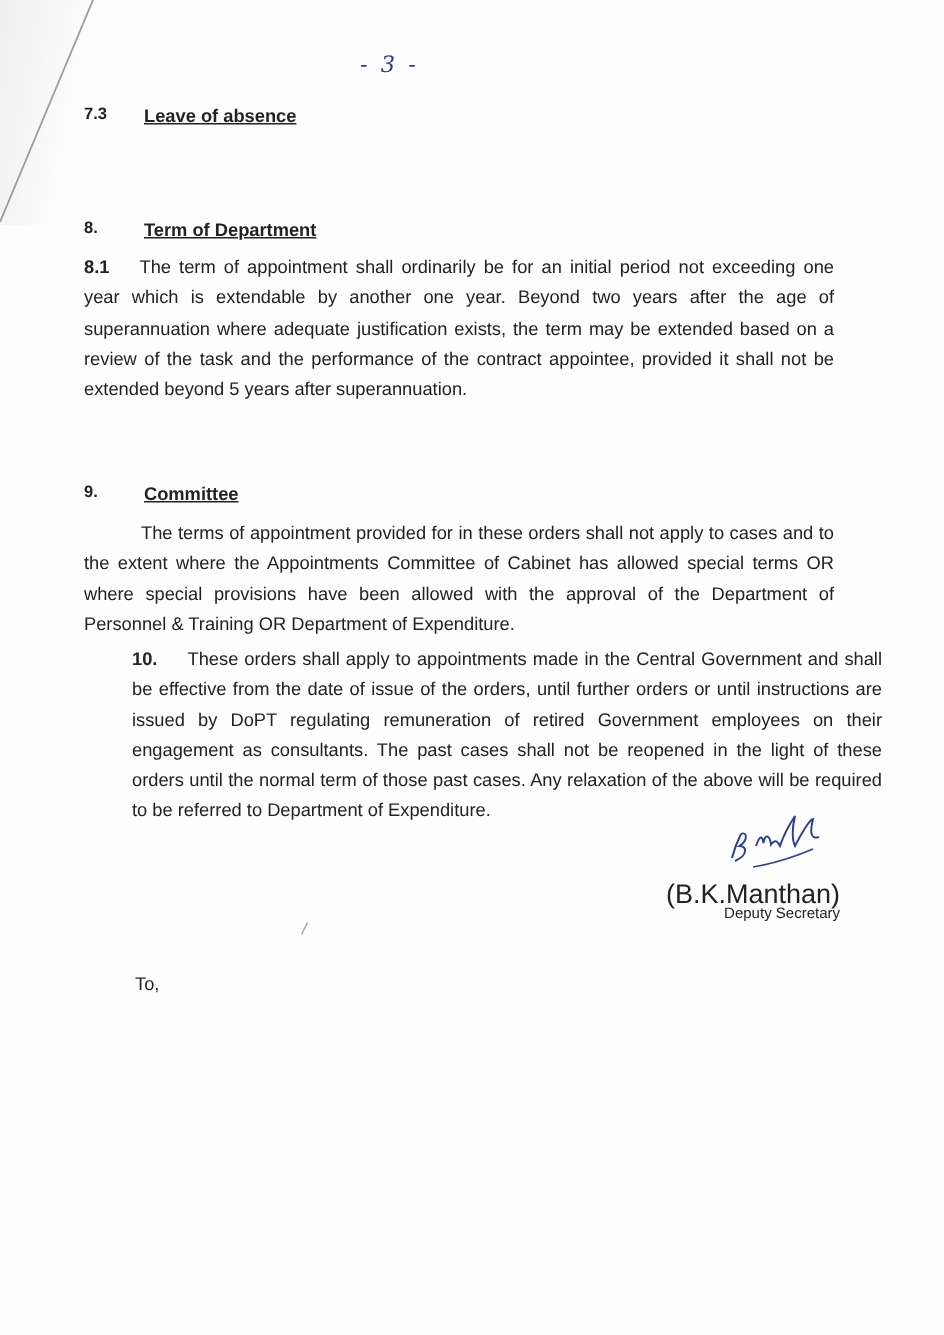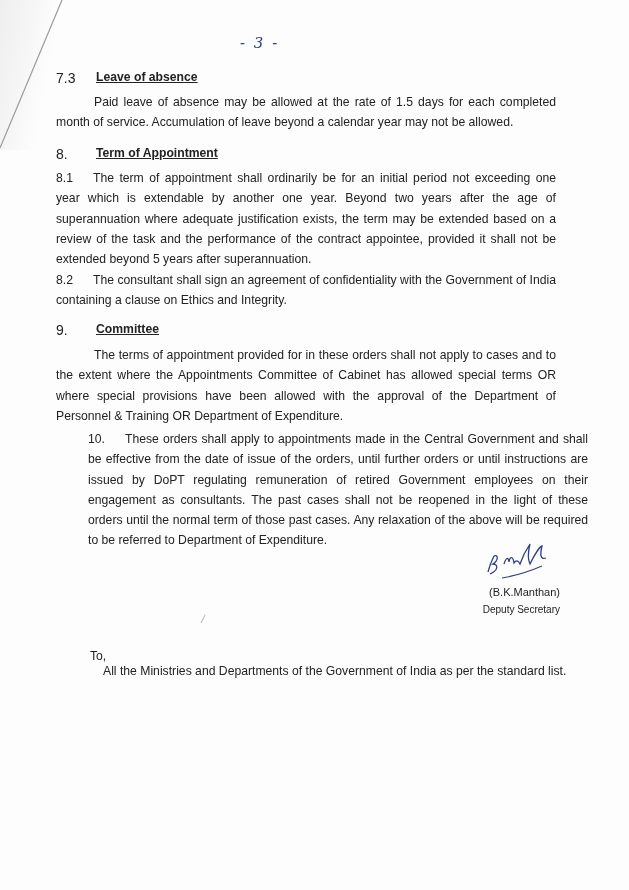--- a/index.html
+++ b/index.html
@@ -39,59 +39,61 @@
       left: 240px;
       top: 34px;
       font-family: "DejaVu Serif", serif;
       font-style: italic;
       font-size: 15px;
       color: #2f3f8a;
       letter-spacing: 2px;
     }
     .heading-num {
       position: absolute;
-      font-size: 14px;
+      font-size: 11px;
+      font-weight: bold;
     }
     .heading-title {
       position: absolute;
       font-size: 12.2px;
       font-weight: bold;
       text-decoration: underline;
     }
     .para {
       position: absolute;
       left: 56px;
       width: 500px;
       font-size: 12.2px;
       line-height: 20.3px;
       text-align: justify;
     }
     .para .num {
       display: inline-block;
       width: 37px;
+      font-weight: bold;
     }
     .indent {
       display: inline-block;
       width: 38px;
     }
     .bold {
       font-weight: normal;
     }
     .signature {
       position: absolute;
       left: 484px;
       top: 542px;
       width: 70px;
       height: 50px;
     }
     .sig-name {
       position: absolute;
       right: 69px;
       top: 586px;
-      font-size: 11px;
+      font-size: 18px;
       text-align: right;
     }
     .sig-title {
       position: absolute;
       right: 69px;
       top: 604px;
       font-size: 10px;
       text-align: right;
     }
     .to-label {
@@ -121,34 +123,28 @@
 
   <div class="fold-shadow"></div>
   <svg class="fold-line" viewBox="0 0 629 150">
     <line x1="62" y1="0" x2="0" y2="148" stroke="#9a9a9a" stroke-width="1.2"></line>
   </svg>
 
   <div class="page-number">- 3 -</div>
 
   <div class="heading-num" style="left:56px; top:70px;">7.3</div>
   <div class="heading-title" style="left:96px; top:70px;">Leave of absence</div>
-  <div class="para" style="top:92px;">
-    <span class="indent"></span><span>Paid leave of absence may be allowed at the rate of 1.5 days for each completed month of service. Accumulation of leave beyond a calendar year may not be allowed.</span>
-  </div>
 
   <div class="heading-num" style="left:56px; top:146px;">8.</div>
-  <div class="heading-title" style="left:96px; top:146px;">Term of Appointment</div>
+  <div class="heading-title" style="left:96px; top:146px;">Term of Department</div>
 
   <div class="para" style="top:168px;">
     <span class="num">8.1</span><span>The term of appointment shall ordinarily be for an initial period not exceeding one year which is extendable by another one year. Beyond two years after the age of superannuation where adequate justification exists, the term may be extended based on a review of the task and the performance of the contract appointee, provided it shall not be extended beyond 5 years after superannuation.</span>
   </div>
 
-  <div class="para" style="top:270px;">
-    <span class="num">8.2</span><span>The consultant shall sign an agreement of confidentiality with the Government of India containing a clause on Ethics and Integrity.</span>
-  </div>
 
   <div class="heading-num" style="left:56px; top:322px;">9.</div>
   <div class="heading-title" style="left:96px; top:322px;">Committee</div>
   <div class="para bold" style="top:345px;">
     <span class="indent"></span><span>The terms of appointment provided for in these orders shall not apply to cases and to the extent where the Appointments Committee of Cabinet has allowed special terms OR where special provisions have been allowed with the approval of the Department of Personnel &amp; Training OR  Department of Expenditure.</span>
   </div>
 
   <div class="para" style="top:429px;margin-left:32px;">
     <span class="num">10.</span><span>These orders shall apply to appointments made in the Central Government and shall be effective from the date of issue of the orders, until further orders or until instructions are issued by DoPT regulating remuneration of retired Government employees on their engagement as consultants. The past cases shall not be reopened in the light of these orders until the normal term of those past cases. Any relaxation of the above will be required to be referred to Department of Expenditure.</span>
   </div>
@@ -159,15 +155,14 @@
     <path d="M18 36 C30 34, 44 30, 58 24" fill="none" stroke="#2f3f8a" stroke-width="1.1"></path>
   </svg>
   <div class="sig-name">(B.K.Manthan)</div>
   <div class="sig-title">Deputy Secretary</div>
 
   <svg class="stray-mark" viewBox="0 0 6 10">
     <line x1="5" y1="1" x2="1" y2="9" stroke="#999999" stroke-width="0.8"></line>
   </svg>
 
   <div class="to-label">To,</div>
-  <div class="to-recipients">All the Ministries and Departments of the Government of India as per the standard list.</div>
 
 </div>
 
 </body></html>

